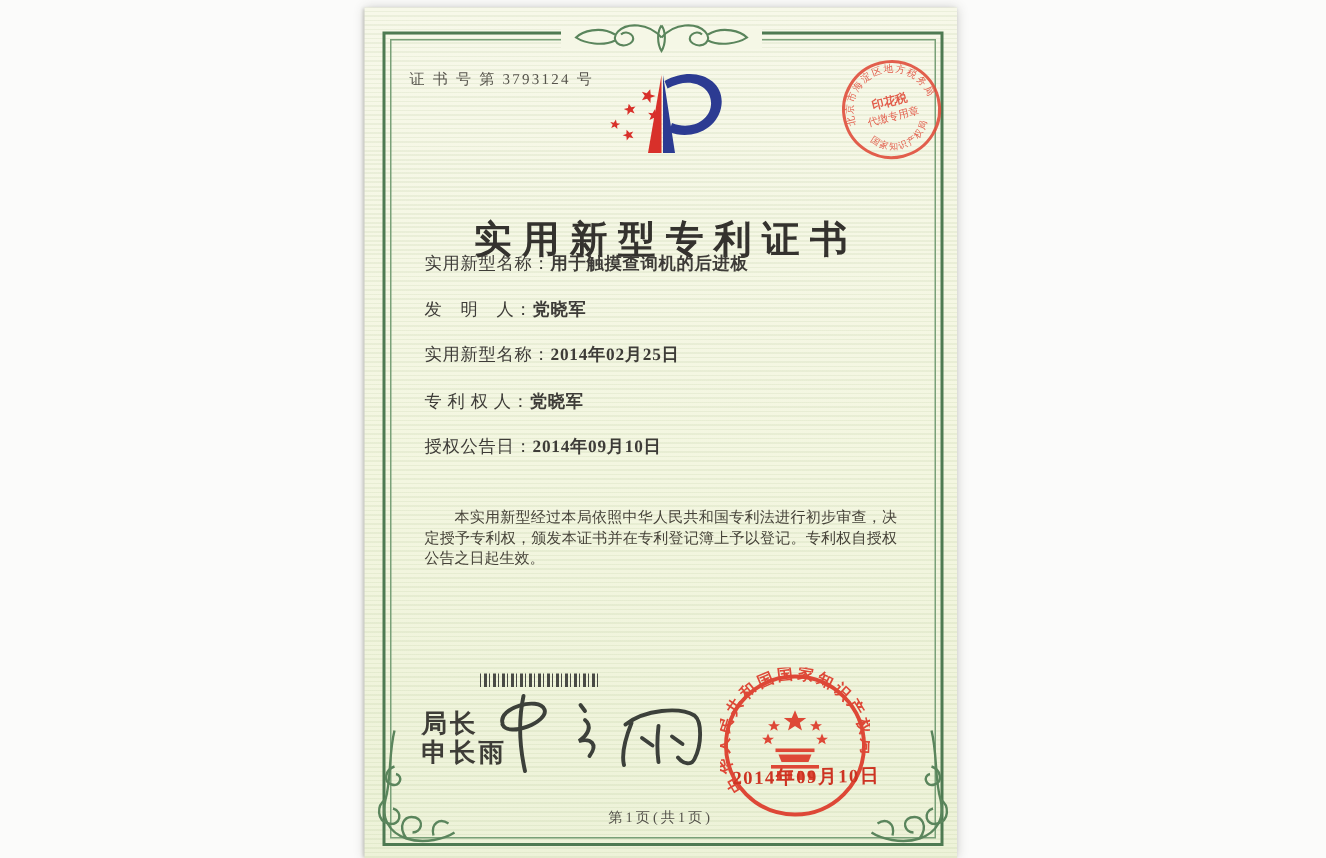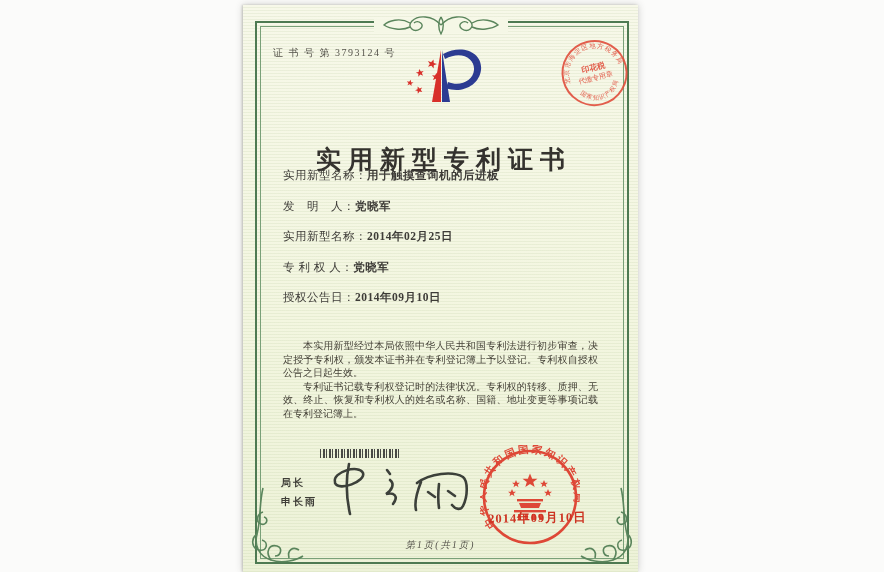--- a/index.html
+++ b/index.html
@@ -46,37 +46,37 @@
   
   .body-text{
     position:absolute;left:40px;top:334px;width:315px;
     font-size:10px;line-height:13.5px;color:#454238;
     text-align:justify;
   }
   .body-text p{margin:0;text-indent:2em;}
   
   .director{
     position:absolute;left:38px;top:468px;
-    font-size:10px;font-weight:700;color:#3e3d37;line-height:19px;letter-spacing:2px;
+    font-size:17px;font-weight:700;color:#3e3d37;line-height:19px;letter-spacing:2px;
   }
   .barcode{
     position:absolute;left:77px;top:444px;width:80px;height:9px;
     background:repeating-linear-gradient(90deg,#2c2c2c 0 1px,rgba(0,0,0,0) 1px 3px,#2c2c2c 3px 5px,rgba(0,0,0,0) 5px 6px);
     opacity:.85;
   }
   .signature{position:absolute;left:84px;top:447px;}
   .office-seal{position:absolute;left:237px;top:440px;opacity:.92;}
   .seal-date{
     position:absolute;left:212px;top:505px;width:165px;
     text-align:center;font-size:12.5px;font-weight:700;color:#cd3322;
     letter-spacing:1px;transform:rotate(-1deg);
   }
   .footer{
     position:absolute;left:0;right:0;top:534px;
-    text-align:center;font-size:9.5px;color:#53514a;letter-spacing:2px;font-style:italic;
+    text-align:center;font-size:9.5px;color:#53514a;letter-spacing:2px;
   }
   .orn{position:absolute;}
   .orn.tl{left:0;right:0;top:6px;text-align:center;}
   .orn.bl{left:6px;bottom:2px;}
   .orn.br{right:3px;bottom:2px;transform:scaleX(-1);}
 </style>
 </head>
 <body>
 
 <div class="stage">
@@ -151,21 +151,20 @@
       <div class="frow">
         <span class="lab">专 利 权 人：</span><span class="val">党晓军</span>
       </div>
       <div class="frow">
         <span class="lab">授权公告日：</span><span class="val">2014年09月10日</span>
       </div>
     </div>
 
     <div class="body-text">
       <p>本实用新型经过本局依照中华人民共和国专利法进行初步审查，决定授予专利权，颁发本证书并在专利登记簿上予以登记。专利权自授权公告之日起生效。</p>
-      <p>专利证书记载专利权登记时的法律状况。专利权的转移、质押、无效、终止、恢复和专利权人的姓名或名称、国籍、地址变更等事项记载在专利登记簿上。</p>
     </div>
 
     <div class="barcode"></div>
 
     <div class="director">
       <div>局长</div>
       <div>申长雨</div>
     </div>
 
     <div class="signature">

